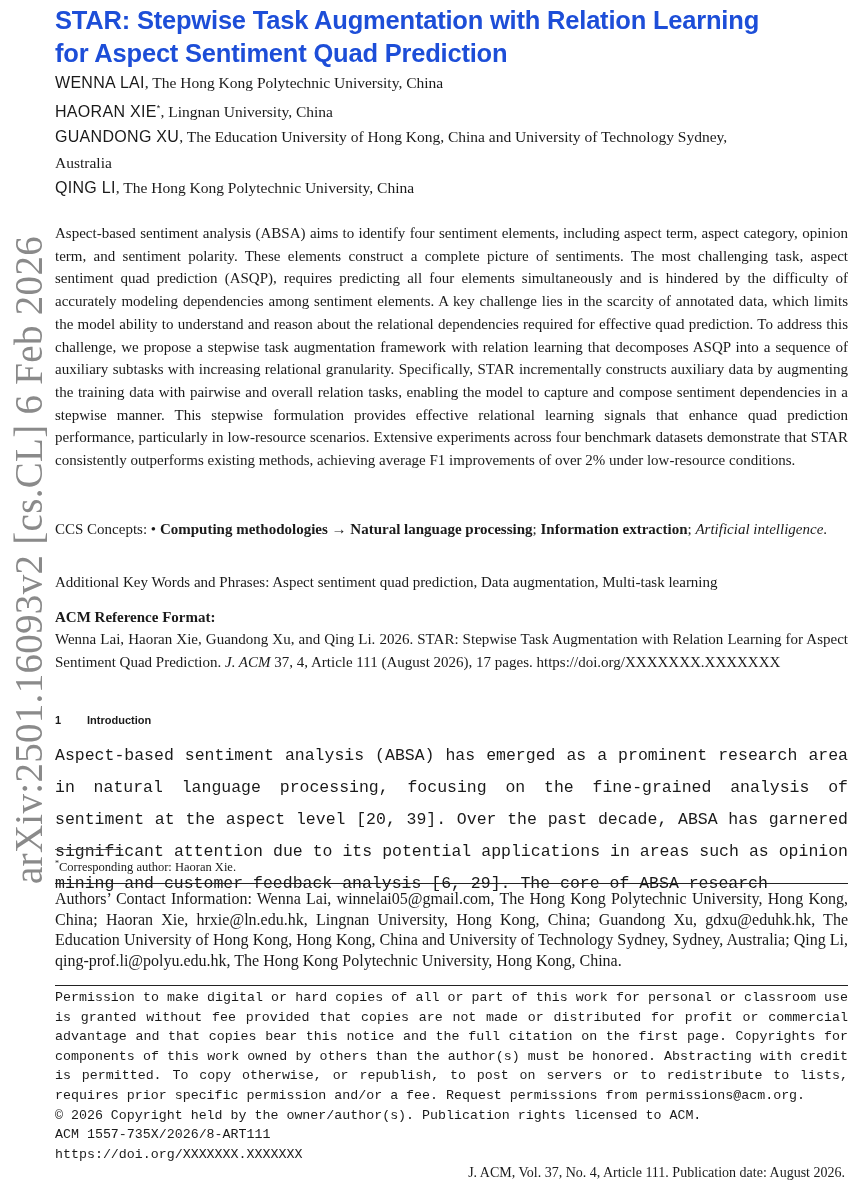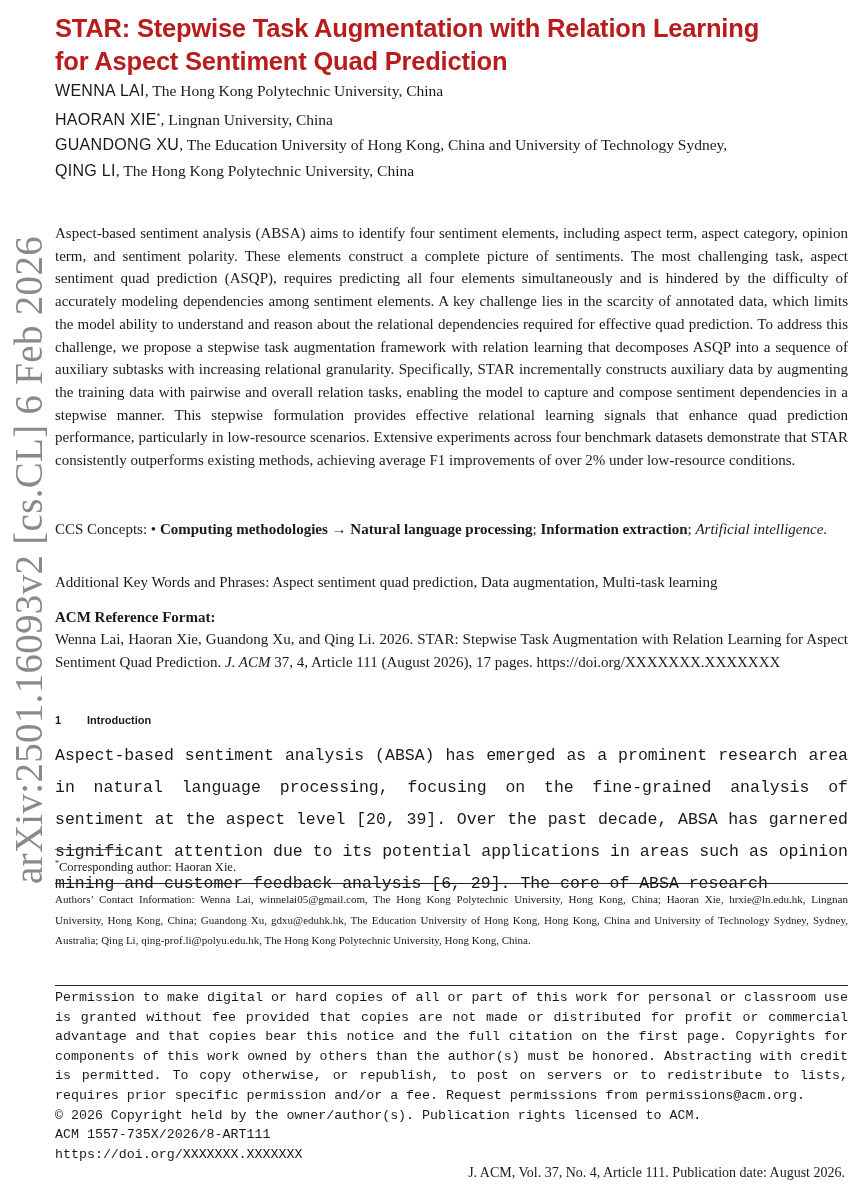--- a/index.html
+++ b/index.html
@@ -3,39 +3,39 @@
 <meta charset="utf-8">
 <style>
   html, body { margin: 0; padding: 0; background: #ffffff; }
   body { width: 849px; height: 1200px; position: relative; overflow: hidden; color: #1a1a1a;
          font-family: "Liberation Serif", "DejaVu Serif", serif; }
   .arxiv-stamp { position: absolute; left: 2px; top: 200px; width: 52px; height: 720px; }
   .arxiv-stamp span { position: absolute; left: 50%; top: 50%; transform: translate(-50%, -50%) rotate(-90deg);
          white-space: nowrap; font-family: "Liberation Serif", serif; font-size: 39px; color: #8a8a8a; letter-spacing: 0.3px; }
   .page { position: absolute; left: 55px; top: 0; width: 792px; }
   .title { font-family: "Liberation Sans", "DejaVu Sans", sans-serif; font-weight: bold; font-size: 25.5px;
-           line-height: 33px; margin-top: 12px; padding-top: 0; letter-spacing: -0.2px; color: #b91c1c; }
+           line-height: 33px; margin-top: 4px; padding-top: 0; letter-spacing: -0.2px; color: #1d4ed8; }
   .authors { }
   .author-line { font-size: 15.5px; line-height: 25.5px; white-space: nowrap; }
   .author-name { font-family: "Liberation Sans", sans-serif; font-size: 16px; letter-spacing: 0.3px; }
   .author-name sup { font-size: 9px; }
   .abstract { position: absolute; top: 222px; left: 0; width: 793px; font-size: 15px; line-height: 22.7px; text-align: justify; }
   .ccs { position: absolute; top: 518px; left: 0; width: 793px; font-size: 15px; line-height: 22.5px; }
   .ccs b { font-weight: bold; margin-top: 26px; }
   .keywords { position: absolute; top: 571px; left: 0; width: 793px; font-size: 15px; line-height: 22px; white-space: nowrap; }
   .ref-format { position: absolute; top: 606px; left: 0; width: 793px; font-size: 15px; line-height: 22.3px; text-align: justify; }
   .ref-format .lbl { font-weight: bold; display: block; }
   .section-heading { position: absolute; top: 714px; left: 0; font-family: "Liberation Sans", sans-serif; font-weight: bold; font-size: 11px; }
   .section-heading .num { display: inline-block; width: 32px; }
   .intro { position: absolute; top: 740px; left: 0; width: 793px; font-size: 16.5px; line-height: 32px; text-align: justify; font-family: Liberation Mono, monospace; }
   .fn-rule { position: absolute; top: 849px; left: 0; width: 68px; border-top: 1px solid #555; }
   .footnote { position: absolute; top: 855px; left: 0; font-size: 12.5px; line-height: 18px; }
   .footnote sup { font-size: 8px; }
   .rule-full { position: absolute; left: 0; width: 793px; border-top: 1.2px solid #222; }
-  .contact { position: absolute; top: 889px; left: 0; width: 793px; font-size: 11px; line-height: 20.5px; text-align: justify; }
+  .contact { position: absolute; top: 889px; left: 0; width: 793px; font-size: 16px; line-height: 20.5px; text-align: justify; }
   .permission { position: absolute; top: 988px; left: 0; width: 793px; font-size: 13.3px; line-height: 19.6px; text-align: justify; font-family: Liberation Mono, monospace; }
   .copyline { display: block; text-align: left; }
   .footer-right { position: absolute; top: 1165px; right: 2px; font-size: 14px; white-space: nowrap; }
 </style>
 </head>
 <body>
 
 <div class="arxiv-stamp">
   <span>arXiv:2501.16093v2  [cs.CL]  6 Feb 2026</span>
 </div>
@@ -49,20 +49,21 @@
   <div class="authors">
     <div class="author-line">
       <span class="author-name">WENNA LAI</span><span>, The Hong Kong Polytechnic University, China</span>
     </div>
     <div class="author-line">
       <span class="author-name"><span>HAORAN XIE</span><sup>*</sup></span><span>, Lingnan University, China</span>
     </div>
     <div class="author-line">
       <span class="author-name">GUANDONG XU</span><span>, The Education University of Hong Kong, China and University of Technology Sydney,</span>
     </div>
+    <div class="author-line">Australia</div>
     <div class="author-line">
       <span class="author-name">QING LI</span><span>, The Hong Kong Polytechnic University, China</span>
     </div>
   </div>
 
   <div class="abstract">Aspect-based sentiment analysis (ABSA) aims to identify four sentiment elements, including aspect term, aspect category, opinion term, and sentiment polarity. These elements construct a complete picture of sentiments. The most challenging task, aspect sentiment quad prediction (ASQP), requires predicting all four elements simultaneously and is hindered by the difficulty of accurately modeling dependencies among sentiment elements. A key challenge lies in the scarcity of annotated data, which limits the model ability to understand and reason about the relational dependencies required for effective quad prediction. To address this challenge, we propose a stepwise task augmentation framework with relation learning that decomposes ASQP into a sequence of auxiliary subtasks with increasing relational granularity. Specifically, STAR incrementally constructs auxiliary data by augmenting the training data with pairwise and overall relation tasks, enabling the model to capture and compose sentiment dependencies in a stepwise manner. This stepwise formulation provides effective relational learning signals that enhance quad prediction performance, particularly in low-resource scenarios. Extensive experiments across four benchmark datasets demonstrate that STAR consistently outperforms existing methods, achieving average F1 improvements of over 2% under low-resource conditions.</div>
 
   <div class="ccs">
     <span>CCS Concepts: </span><span>• </span><b>Computing methodologies</b><span> → </span><b>Natural language processing</b><span>; </span><b>Information extraction</b><span>; </span><i>Artificial intelligence</i><span>.</span>
   </div>

